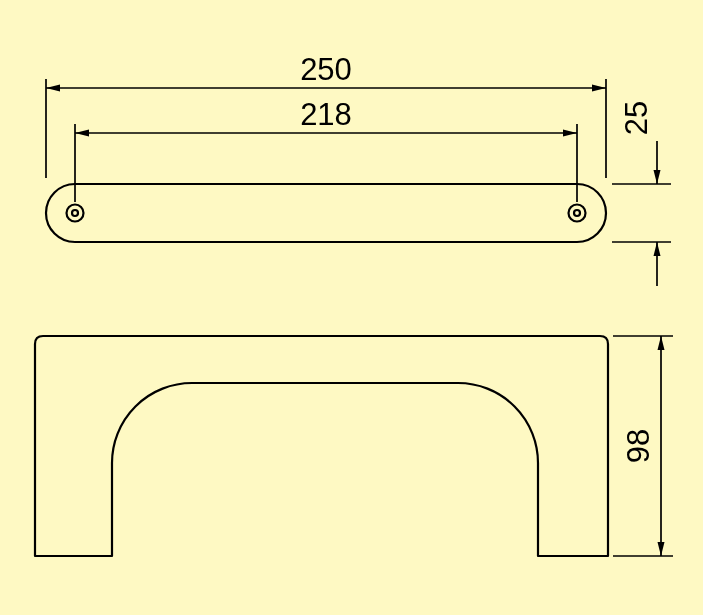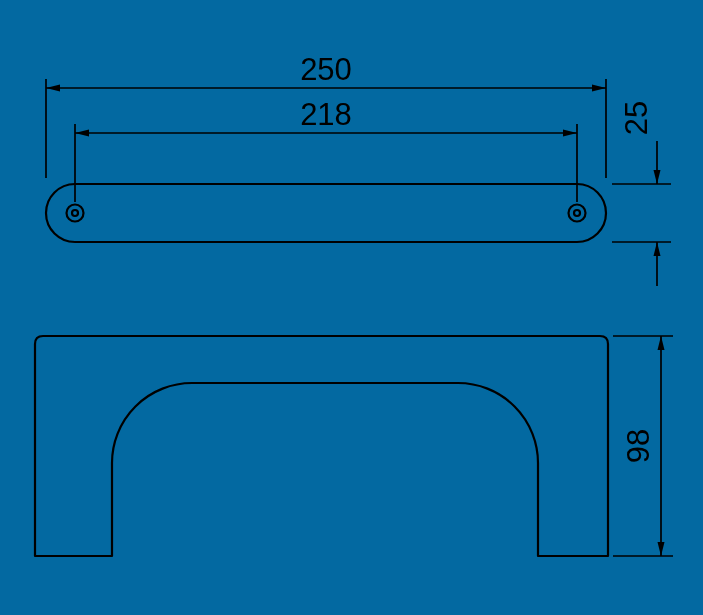--- a/index.html
+++ b/index.html
@@ -7,21 +7,21 @@
     padding: 0;
     width: 703px;
     height: 615px;
     background: #ffffff;
     overflow: hidden;
   }
   .stage {
     position: relative;
     width: 703px;
     height: 615px;
-    background: #0369a1;
+    background: #fef9c3;
   }
   svg { display: block; }
   .part {
     fill: none;
     stroke: #000000;
     stroke-width: 2.2;
     stroke-linejoin: round;
     stroke-linecap: butt;
   }
   .dimline {

